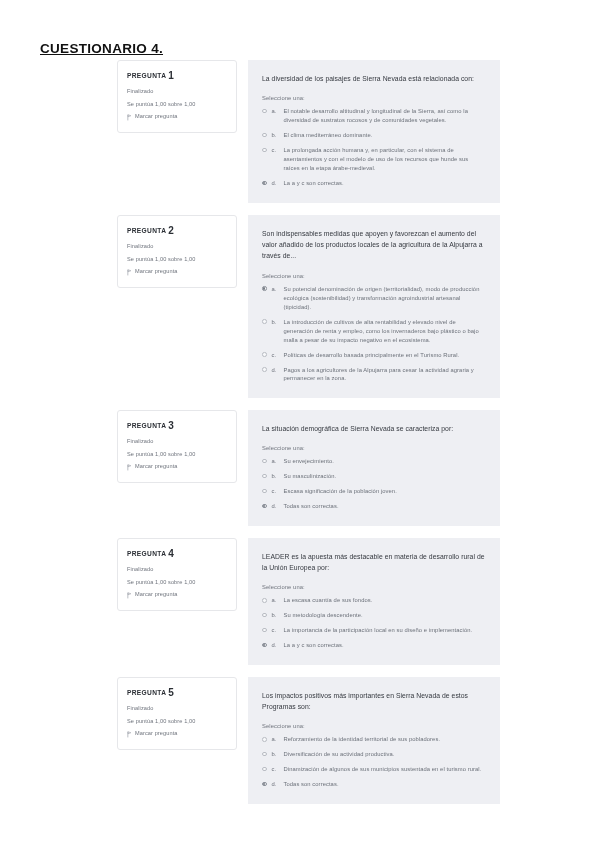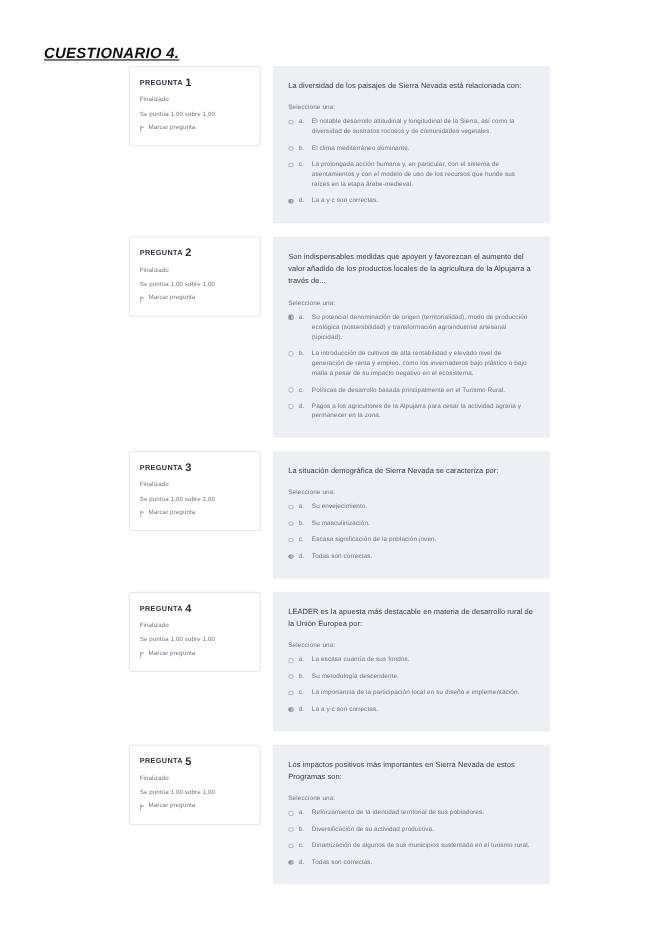--- a/index.html
+++ b/index.html
@@ -21,21 +21,20 @@
     box-sizing: border-box;
     padding: 0;
     position: relative;
   }
   .doc-title {
     position: absolute;
     left: 40px;
     top: 41px;
     font-size: 13.5px;
     font-weight: bold;
-    font-style: italic;
     text-decoration: underline;
     letter-spacing: 0.3px;
     color: #111111;
     white-space: nowrap;
   }
   .quiz {
     position: absolute;
     left: 0;
     top: 60px;
     width: 599px;

